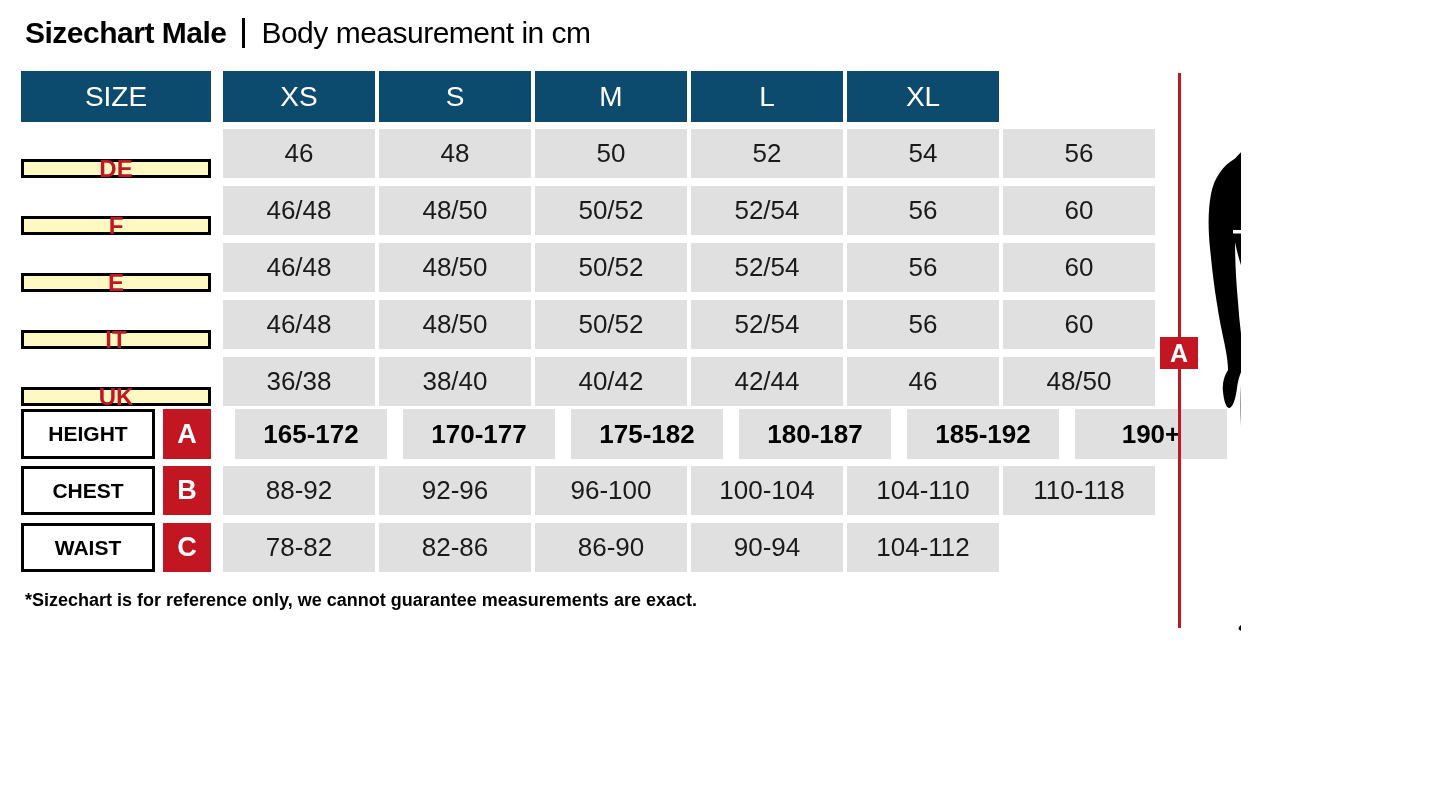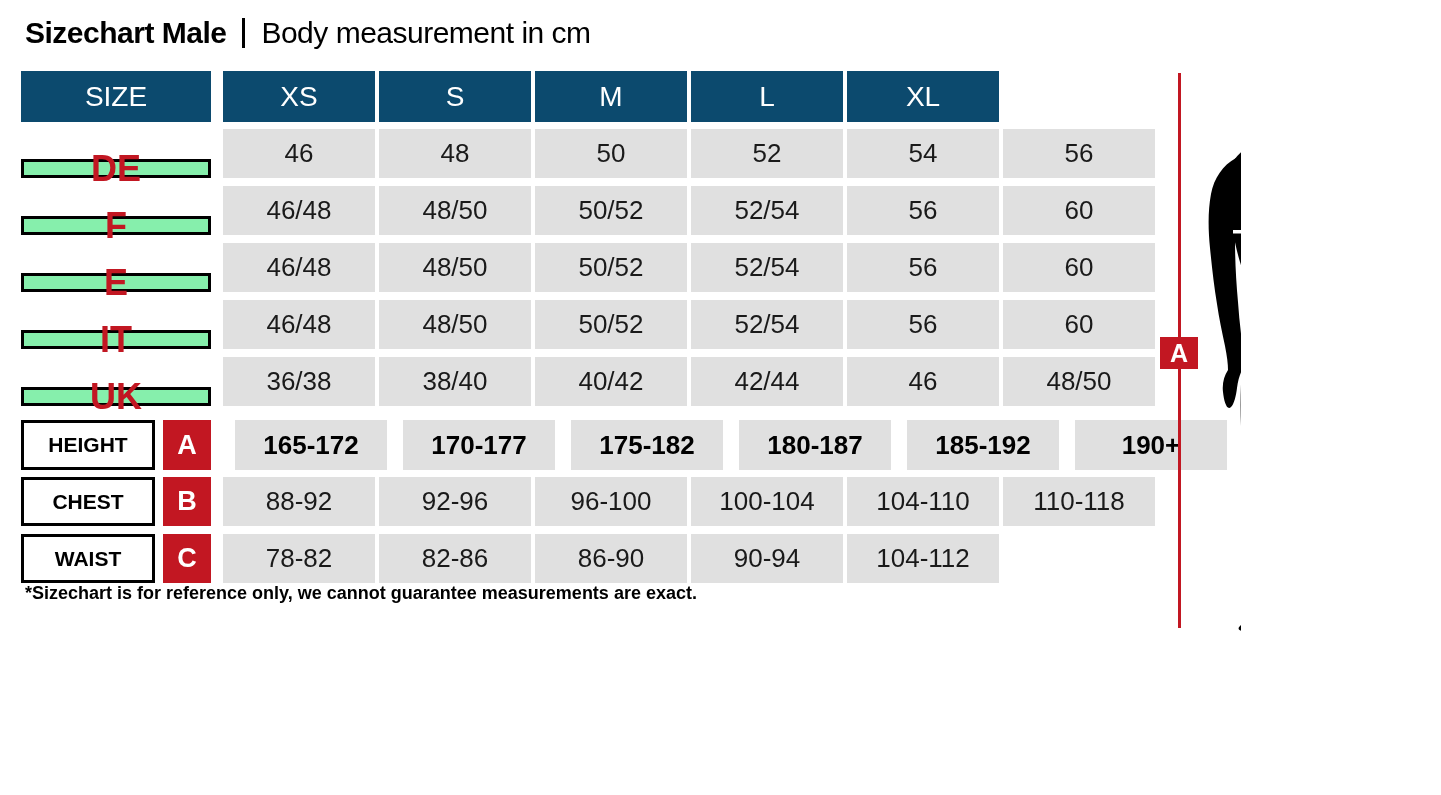--- a/index.html
+++ b/index.html
@@ -13,38 +13,38 @@
   .title-sep  { width:3px; height:30px; background:#000; }
   .title-sub  { font-size:30px; color:#000; letter-spacing:-0.5px; }
 
   
   .sizetable { position:absolute; left:21px; top:71px; }
   .trow { display:flex; gap:4px; height:49px; }
   .trow.hdr-row { height:51px; }
   .trow.h50 { height:50px; }
   .mt7  { margin-top:7px; }
   .mt8  { margin-top:8px; }
-  .mt21 { margin-top:14px;gap:16px; }
+  .mt21 { margin-top:3px;gap:16px; }
 
   .lblwrap { width:190px; margin-right:8px; display:flex; gap:8px; flex:none; }
   .cell { width:152px; flex:none; display:flex; align-items:center; justify-content:center; box-sizing:border-box; }
 
   .hdr  { background:#0c4a6e; color:#fff; font-size:28px; }
   .lbl-hdr { width:190px; flex:none; }
-  .country { width:190px; flex:none; background:#86efac; border:3px solid #000;
-             color:var(--accent-red,#c21722); font-weight:bold; font-size:36px;margin-top:30px; }
+  .country { width:190px; flex:none; background:#fef9c3; border:3px solid #000;
+             color:var(--accent-red,#c21722); font-weight:bold; font-size:24px;margin-top:30px; }
   .data { background:var(--cell-gray,#e0e0e0); color:#1a1a1a; font-size:26px; }
   .data.bold { font-weight:bold; color:#000; }
 
   .mlabel { flex:1; background:#fff; border:3px solid #000; color:#000;
             font-weight:bold; font-size:21px; display:flex; align-items:center; justify-content:center; }
   .mbadge { width:48px; flex:none; background:var(--accent-red,#c21722); color:#fff;
             font-weight:bold; font-size:27px; display:flex; align-items:center; justify-content:center; }
 
-  .footnote { margin-left:4px; font-size:18px; font-weight:bold; color:#000; }
+  .footnote { margin-top:18px; margin-left:4px; font-size:18px; font-weight:bold; color:#000; }
 
   
   .fig-line-a { position:absolute; left:1178px; top:73px; width:3px; height:555px; background:var(--accent-red,#c21722); }
   .fig-badge { position:absolute; background:var(--accent-red,#c21722); color:#fff; font-weight:bold;
                display:flex; align-items:center; justify-content:center; }
   .badge-a { left:1160px; top:337px; width:38px; height:32px; font-size:25px; }
   .badge-b { left:1385px; top:216px; width:33px; height:31px; font-size:24px; }
   .badge-c { left:1385px; top:260px; width:33px; height:31px; font-size:24px; }
   .conn { position:absolute; height:4px; background:var(--accent-red,#c21722); }
   .conn-b { left:1354px; top:230px; width:32px; }

